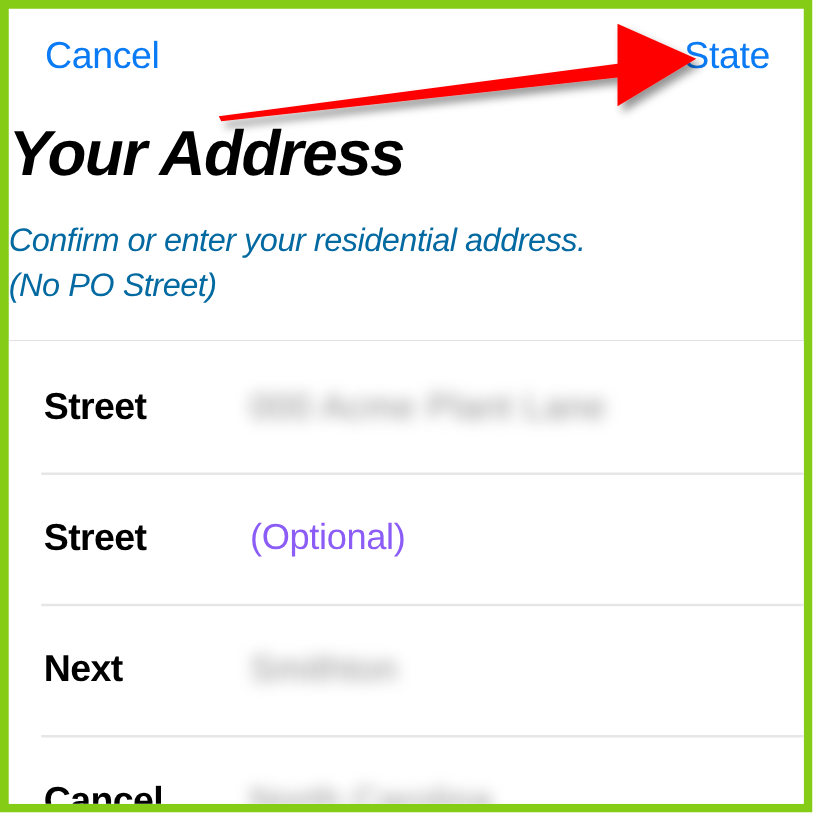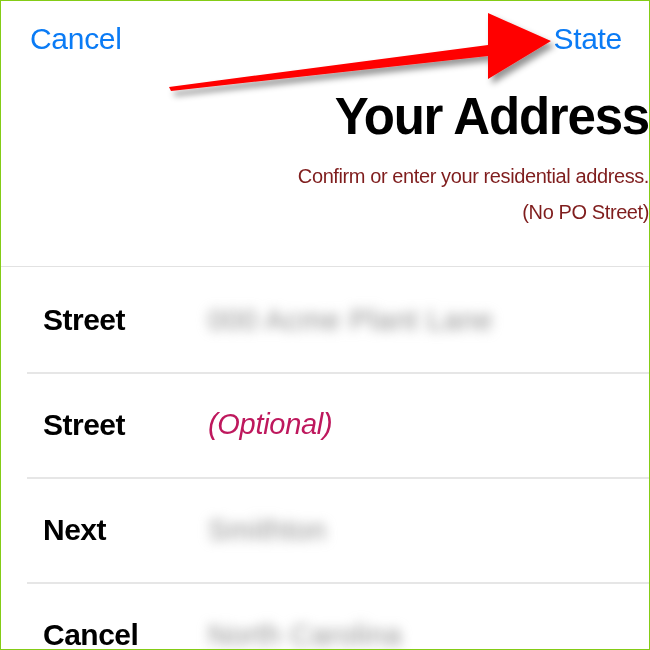--- a/index.html
+++ b/index.html
@@ -9,21 +9,21 @@
     width:650px; height:650px;
     background:#ffffff;
     font-family:"Liberation Sans", sans-serif;
     overflow:hidden;
   }
 
   #screen {
     position:relative;
     width:650px; height:650px;
     background:#ffffff;
-    border:1px solid #84cc16;
+    border:7px solid #84cc16;
     overflow:hidden;
   }
 
   
   .navbar {
     position:absolute;
     top:0; left:0;
     width:100%; height:82px;
   }
   .nav-btn {
@@ -39,50 +39,51 @@
     font-family:"Liberation Sans", sans-serif;
   }
   .nav-cancel { left:29px; }
   .nav-next   { right:27px; }
 
   
   .header {
     position:absolute;
     top:86px; left:0;
     width:100%;
-    text-align:right;
+    text-align:left;
+    font-style:italic;
   }
   .page-title {
     font-size:51px;
     line-height:60px;
     font-weight:bold;
     color:#000000;
     letter-spacing:-1.2px;
   }
   .page-subtitle {
-    margin-top:11px;
-    font-size:20px;
+    margin-top:21px;
+    font-size:26px;
     line-height:36px;
-    color:#7f1d1d;
+    color:#0369a1;
     letter-spacing:-0.4px;
   }
 
   
   .form {
     position:absolute;
     top:265px; left:0;
     width:100%;
     border-top:1.5px solid #e2e2e2;
   }
   .form-row {
     position:relative;
     display:flex;
     align-items:center;
     height:105px;
-    padding-left:42px;
+    padding-left:28px;
     background:#ffffff;
   }
   .form-row + .form-row::before {
     content:"";
     position:absolute;
     top:0; left:26px; right:0;
     height:1.5px;
     background:#e6e6e6;
   }
   .row-label {
@@ -91,21 +92,21 @@
     font-size:30px;
     font-weight:bold;
     color:#000000;
     letter-spacing:-0.5px;
   }
   .row-value {
     font-size:29px;
     color:#000000;
     letter-spacing:-0.3px;
   }
-  .row-value.placeholder { color:#be185d;font-style:italic; }
+  .row-value.placeholder { color:#8b5cf6; }
 
   
   .redacted {
     display:inline-block;
     position:relative;
     font-size:29px;
     line-height:40px;
     color:#8e8e8e;
     letter-spacing:0.5px;
     filter:blur(6px);

